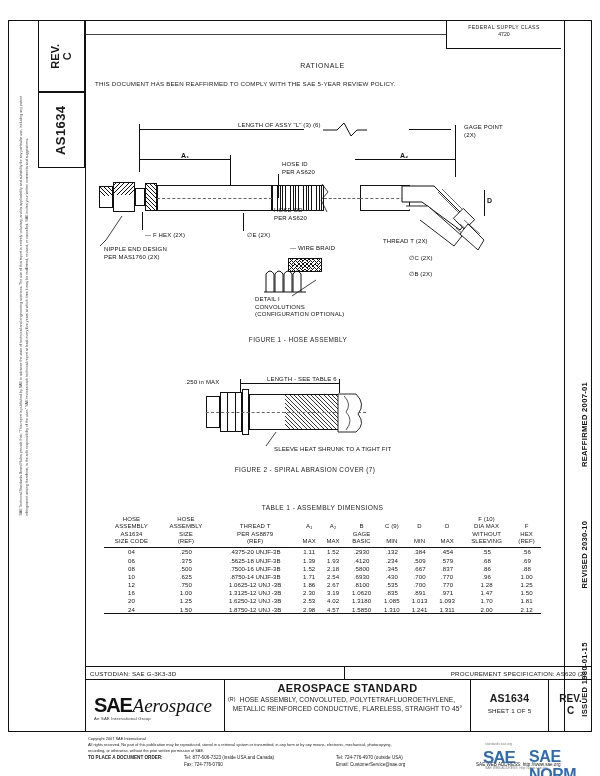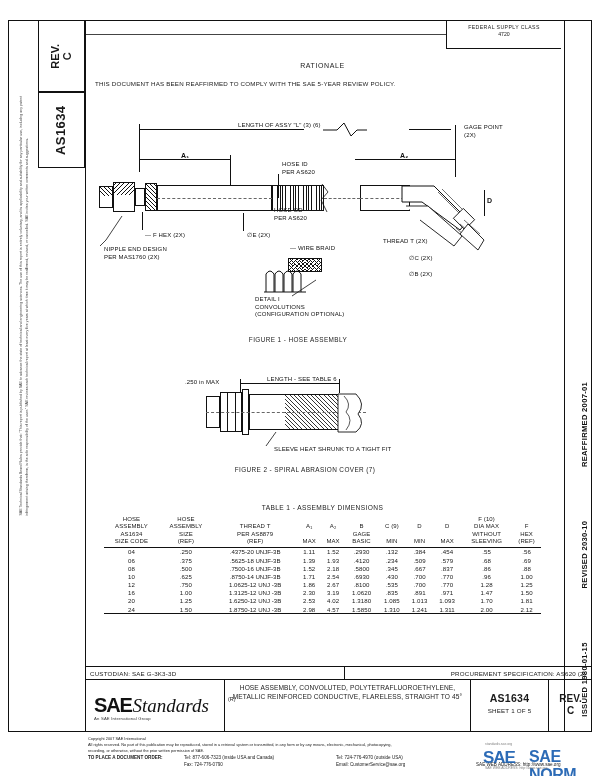--- a/index.html
+++ b/index.html
@@ -661,27 +661,28 @@
   <div class="tb-custodian">
     <div class="div"></div>
     <div class="cl">CUSTODIAN: SAE G-3K3-3D</div>
     <div class="cr">PROCUREMENT SPECIFICATION: AS620 (2)</div>
   </div>
 
   <div class="tb-main">
     <div class="tb-logo">
       <div class="logo-wrap">
         <span class="logo-sae">SAE</span>
-        <span class="logo-aero">Standards</span>
+        <span class="logo-aero">Aerospace</span>
       </div>
       <div class="logo-tag">An SAE International Group</div>
     </div>
 
     <div class="tb-center">
       <div class="rmark">(R)</div>
+      <div class="as">AEROSPACE STANDARD</div>
       <div class="desc">HOSE ASSEMBLY, CONVOLUTED,
 POLYTETRAFLUOROETHYLENE, METALLIC REINFORCED
 CONDUCTIVE, FLARELESS, STRAIGHT TO 45°</div>
     </div>
 
     <div class="tb-doc">
       <div class="no">AS1634</div>
       <div class="sh">SHEET 1 OF 5</div>
     </div>
 

